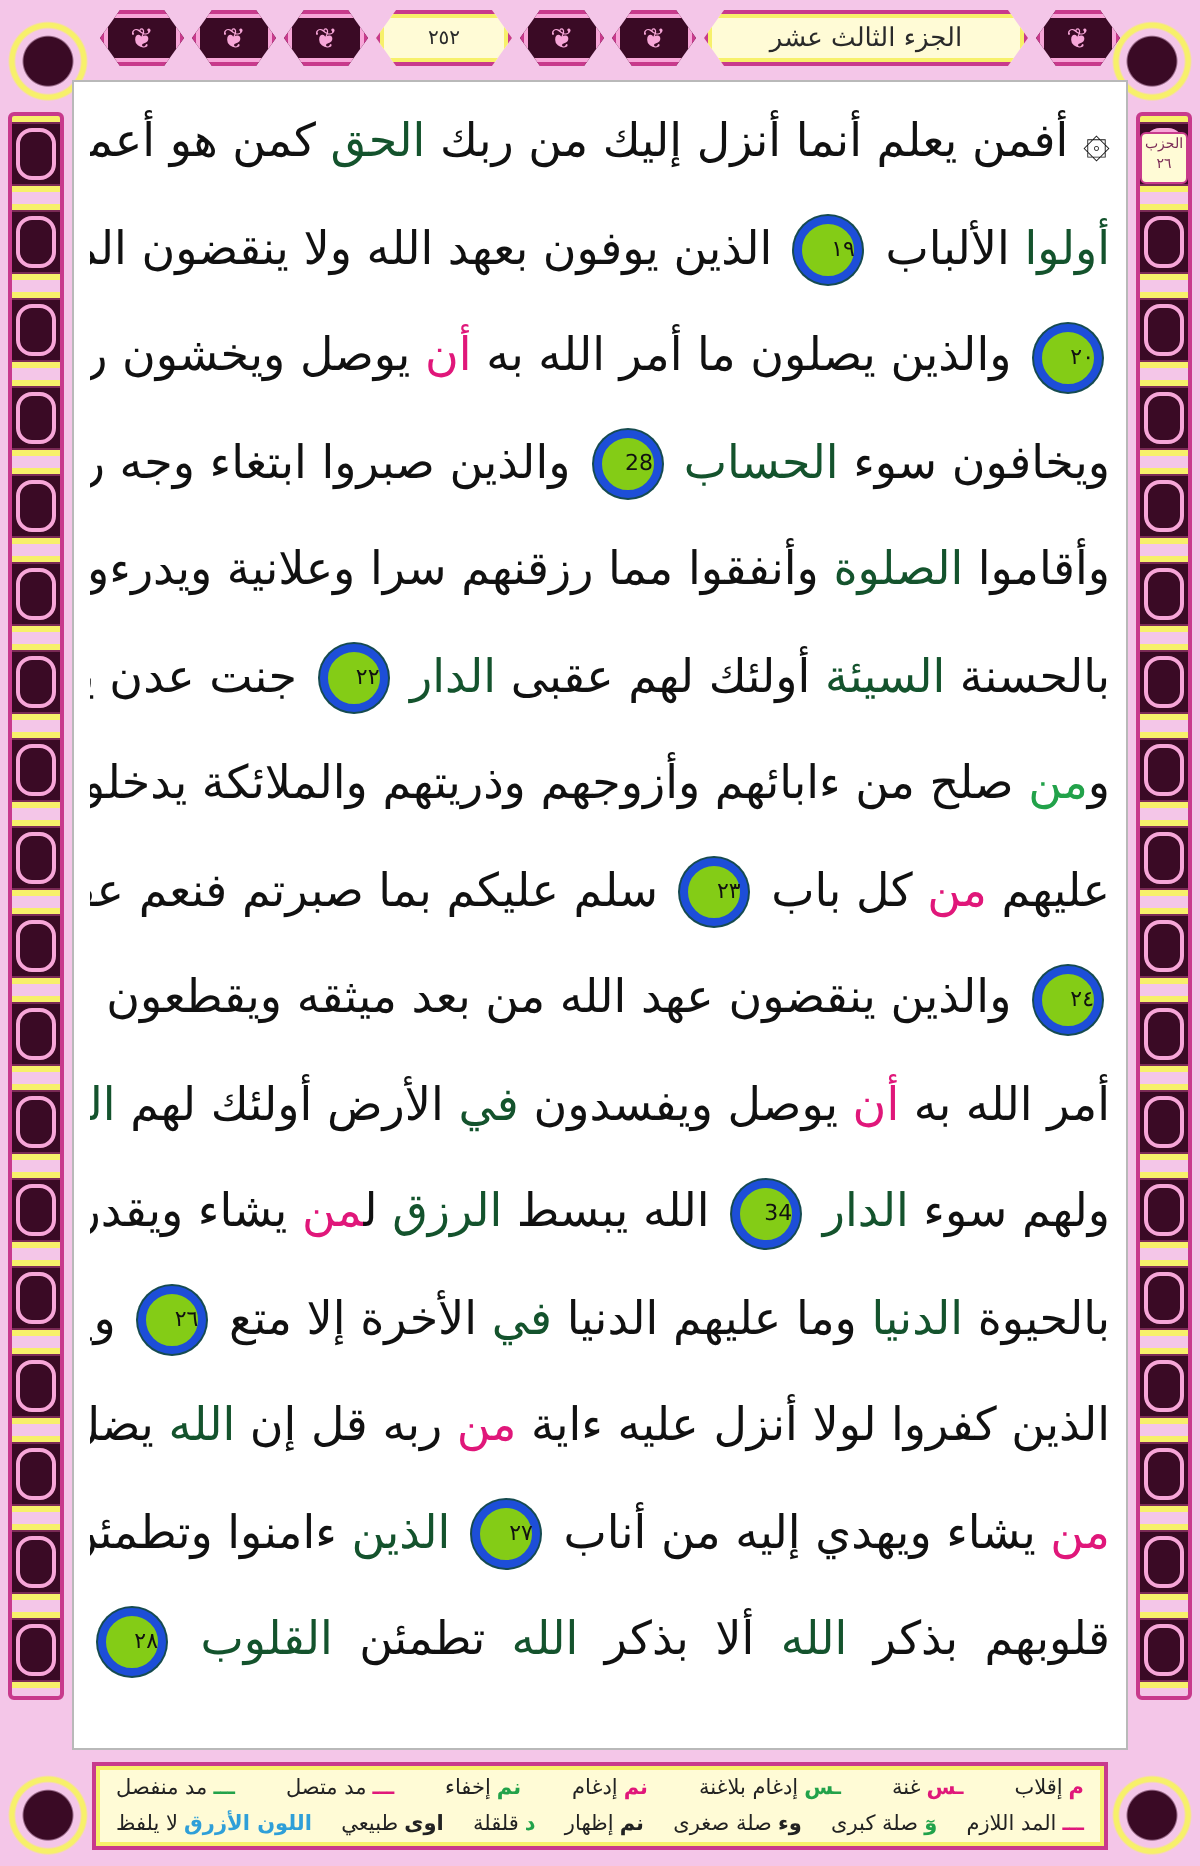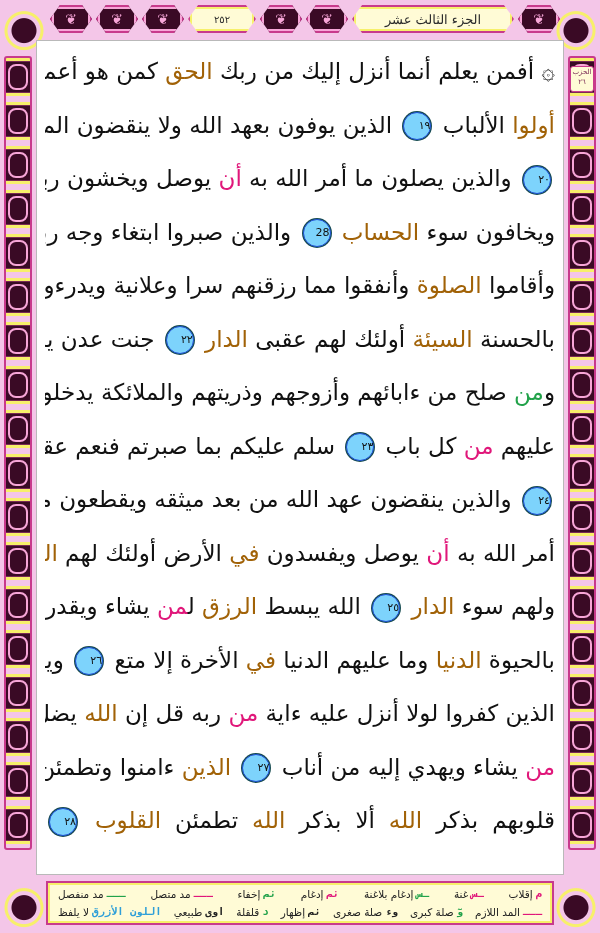--- a/index.html
+++ b/index.html
@@ -71,42 +71,42 @@
     position: absolute; left: 8px; right: 8px; top: 4px;
     direction: rtl;
   }
   .line {
     height: 53.5px; line-height: 53.5px;
     font-family: "DejaVu Sans", sans-serif; font-size: 23px; color: #111;
     text-align: justify; text-align-last: justify; white-space: nowrap;
     overflow: hidden;
   }
   .seg { display: inline; }
-  .c-blue  { color: #a16207; }
+  .c-blue  { color: #14532d; }
   .c-pink  { color: #e0177a; }
   .c-green { color: #22a24a; }
   .ayah {
     display: inline-block; vertical-align: middle;
     width: 26px; height: 26px; border-radius: 50%;
-    background: #7dd3fc; border: 1px solid #1d4ed8;
+    background: #84cc16; border: 4px solid #1d4ed8;
     box-shadow: 0 0 0 1px #164b50;
     font-size: 11px; line-height: 26px; text-align: center; color: #111;
     margin: 0 4px; font-family: "DejaVu Sans", sans-serif;
   }
 
   
   .legend {
     position: absolute; left: 46px; right: 46px; bottom: 8px; height: 44px;
     background: #fffbd6; border: 2px solid #c83a8c; box-shadow: inset 0 0 0 2px #f7f06a;
     direction: rtl; font-family: "DejaVu Sans", sans-serif; font-size: 10.5px; color: #222;
     display: flex; flex-direction: column; justify-content: center; padding: 0 10px; box-sizing: border-box;
   }
   .legend-row { display: flex; justify-content: space-between; line-height: 18px; white-space: nowrap; }
   .lg-item { display: inline-flex; align-items: center; gap: 3px; }
-  .swatch { font-weight: bold; font-family: Liberation Mono, monospace; }
+  .swatch { font-weight: bold; }
 </style>
 </head>
 <body>
 
 <div class="frame">
   <div class="corner tl"></div>
   <div class="corner tr"></div>
   <div class="corner bl"></div>
   <div class="corner br"></div>
   <div class="band band-left">
@@ -171,21 +171,21 @@
         <div class="line"><span class="seg ">۞ </span><span class="seg ">أفمن يعلم أنما أنزل إليك من ربك </span><span class="seg c-blue">الحق</span><span class="seg "> كمن هو أعمى إنما يتذكر</span></div>
         <div class="line"><span class="seg c-blue">أولوا</span><span class="seg "> الألباب </span><span class="ayah">١٩</span><span class="seg "> الذين يوفون بعهد الله ولا ينقضون الميثق</span></div>
         <div class="line"><span class="ayah">٢٠</span><span class="seg "> والذين يصلون ما أمر الله به </span><span class="seg c-pink">أن</span><span class="seg "> يوصل ويخشون ربهم</span></div>
         <div class="line"><span class="seg ">ويخافون سوء </span><span class="seg c-blue">الحساب</span><span class="seg "> </span><span class="ayah">28</span><span class="seg "> والذين صبروا ابتغاء وجه ربهم</span></div>
         <div class="line"><span class="seg ">وأقاموا </span><span class="seg c-blue">الصلوة</span><span class="seg "> وأنفقوا مما رزقنهم سرا وعلانية ويدرءون</span></div>
         <div class="line"><span class="seg ">بالحسنة </span><span class="seg c-blue">السيئة</span><span class="seg "> أولئك لهم عقبى </span><span class="seg c-blue">الدار</span><span class="seg "> </span><span class="ayah">٢٢</span><span class="seg "> جنت عدن يدخلونها</span></div>
         <div class="line"><span class="seg ">و</span><span class="seg c-green">من</span><span class="seg "> صلح من ءابائهم وأزوجهم وذريتهم والملائكة يدخلون</span></div>
         <div class="line"><span class="seg ">عليهم </span><span class="seg c-pink">من</span><span class="seg "> كل باب </span><span class="ayah">٢٣</span><span class="seg "> سلم عليكم بما صبرتم فنعم عقبى </span></div>
         <div class="line"><span class="ayah">٢٤</span><span class="seg "> والذين ينقضون عهد الله من بعد ميثقه ويقطعون ما</span></div>
         <div class="line"><span class="seg ">أمر الله به </span><span class="seg c-pink">أن</span><span class="seg "> يوصل ويفسدون </span><span class="seg c-blue">في</span><span class="seg "> الأرض أولئك لهم </span><span class="seg c-blue">اللعنة</span></div>
-        <div class="line"><span class="seg ">ولهم سوء </span><span class="seg c-blue">الدار</span><span class="seg "> </span><span class="ayah">٢٥</span><span class="seg "> الله يبسط </span><span class="seg c-blue">الرزق</span><span class="seg "> ل</span><span class="seg c-pink">من</span><span class="seg "> يشاء ويقدر وفرحوا</span></div>
+        <div class="line"><span class="seg ">ولهم سوء </span><span class="seg c-blue">الدار</span><span class="seg "> </span><span class="ayah">34</span><span class="seg "> الله يبسط </span><span class="seg c-blue">الرزق</span><span class="seg "> ل</span><span class="seg c-pink">من</span><span class="seg "> يشاء ويقدر وفرحوا</span></div>
         <div class="line"><span class="seg ">بالحيوة </span><span class="seg c-blue">الدنيا</span><span class="seg "> وما عليهم الدنيا </span><span class="seg c-blue">في</span><span class="seg "> الأخرة إلا متع </span><span class="ayah">٢٦</span><span class="seg "> ويقول</span></div>
         <div class="line"><span class="seg ">الذين كفروا</span><span class="seg "> لولا أنزل عليه ءاية </span><span class="seg c-pink">من</span><span class="seg "> ربه قل إن </span><span class="seg c-blue">الله</span><span class="seg "> يضل</span></div>
         <div class="line"><span class="seg c-pink">من</span><span class="seg "> يشاء ويهدي إليه من أناب </span><span class="ayah">٢٧</span><span class="seg "> </span><span class="seg c-blue">الذين</span><span class="seg "> ءامنوا وتطمئن</span></div>
         <div class="line"><span class="seg ">قلوبهم بذكر </span><span class="seg c-blue">الله</span><span class="seg "> ألا بذكر </span><span class="seg c-blue">الله</span><span class="seg "> تطمئن </span><span class="seg c-blue">القلوب</span><span class="seg "> </span><span class="ayah">٢٨</span></div>
       </div>
   </div>
 
   <div class="legend">
     <div class="legend-row" id="legend-row1">
         <span class="lg-item">

